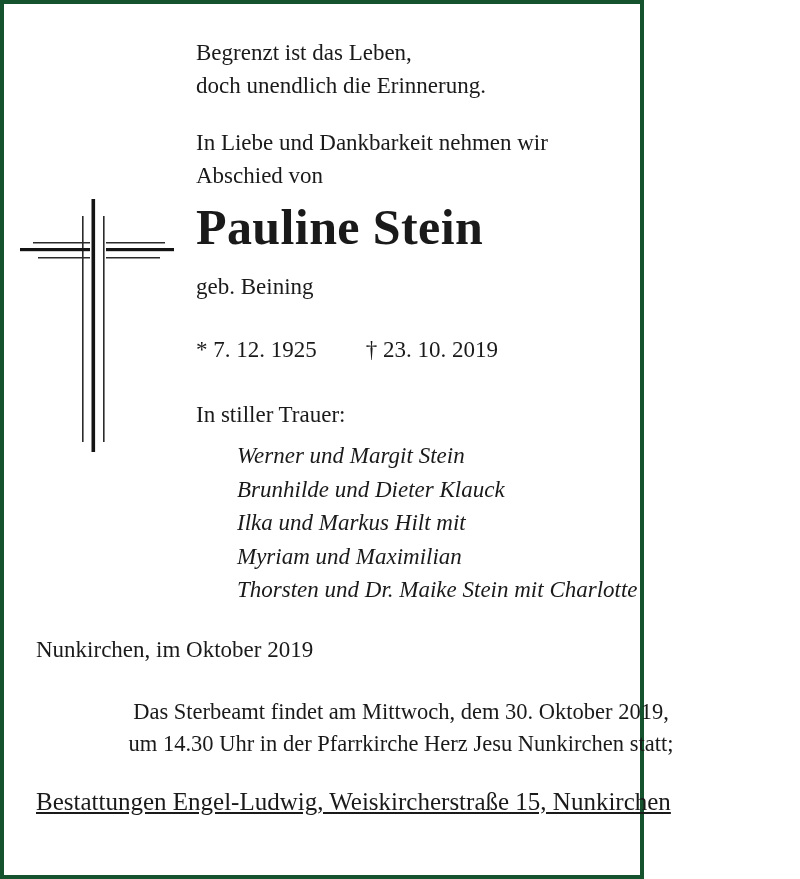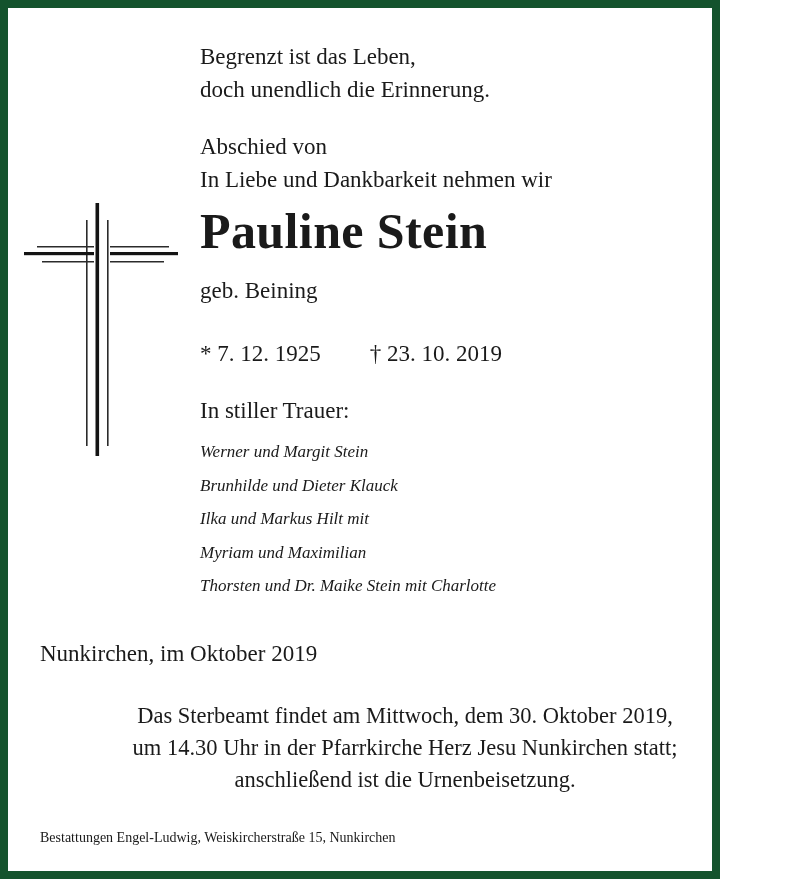--- a/index.html
+++ b/index.html
@@ -11,23 +11,23 @@
   body {
     width: 800px;
     height: 879px;
     font-family: "Liberation Serif", "DejaVu Serif", serif;
     color: #1a1a1a;
     overflow: hidden;
   }
 
   .notice {
     box-sizing: border-box;
-    width: 720px;
+    width: 644px;
     height: 879px;
-    border: 8px solid #14532d;
+    border: 4px solid #14532d;
     background: #ffffff;
     position: relative;
   }
 
   .page {
     position: absolute;
     left: 0;
     top: 0;
     width: 780px;
     height: 859px;
@@ -86,32 +86,33 @@
     line-height: 33px;
     margin-top: 3px;
     white-space: nowrap;
   }
   .dates .birth { display: inline-block; margin-top: 27px; }
   .dates .death { display: inline-block; margin-left: 49px; }
 
   .mourn-heading {
     font-size: 23px;
     line-height: 33px;
-    margin-top: 24px;
+    margin-top: 32px;
     white-space: nowrap;
   }
 
   .mourner-list {
     margin-top: 8px;
   }
   .mourner {
     font-style: italic;
-    font-size: 17px;
+    font-size: 23px;
     line-height: 33.5px;
     white-space: nowrap;
+    margin-left: 41px;
   }
 
   
   .block-wide {
     position: absolute;
     left: 32px;
     top: 630px;
     width: 730px;
   }
 
@@ -122,24 +123,25 @@
   }
 
   .service {
     font-size: 22.5px;
     line-height: 32px;
     margin-top: 30px;
   }
   .service div { white-space: nowrap; text-align: center; }
 
   .undertaker {
-    font-size: 14px;
+    font-size: 25px;
     line-height: 30px;
     margin-top: 27px;
     white-space: nowrap;
+    text-decoration: underline;
   }
 </style>
 </head>
 <body>
 
 <div class="notice">
   <div class="page">
 
     <div class="cross">
       <svg width="160" height="280" viewBox="0 0 160 280" aria-hidden="true">
@@ -160,22 +162,22 @@
     </div>
 
     <div class="block-indent">
 
       <div class="verse">
         <div>Begrenzt ist das Leben,</div>
         <div>doch unendlich die Erinnerung.</div>
       </div>
 
       <div class="farewell">
+        <div>In Liebe und Dankbarkeit nehmen wir</div>
         <div>Abschied von</div>
-        <div>In Liebe und Dankbarkeit nehmen wir</div>
       </div>
 
       <div class="deceased-name">Pauline Stein</div>
 
       <div class="maiden-name">geb. Beining</div>
 
       <div class="dates">
         <span class="birth">* 7. 12. 1925</span><span class="death">† 23. 10. 2019</span>
       </div>
 
@@ -191,21 +193,20 @@
 
     </div>
 
     <div class="block-wide">
 
       <div class="place-date">Nunkirchen, im Oktober 2019</div>
 
       <div class="service">
         <div>Das Sterbeamt findet am Mittwoch, dem 30. Oktober 2019,</div>
         <div>um 14.30 Uhr in der Pfarrkirche Herz Jesu Nunkirchen statt;</div>
-        <div>anschließend ist die Urnenbeisetzung.</div>
       </div>
 
       <div class="undertaker">Bestattungen Engel-Ludwig, Weiskircherstraße 15, Nunkirchen</div>
 
     </div>
 
   </div>
 </div>
 
 </body></html>

